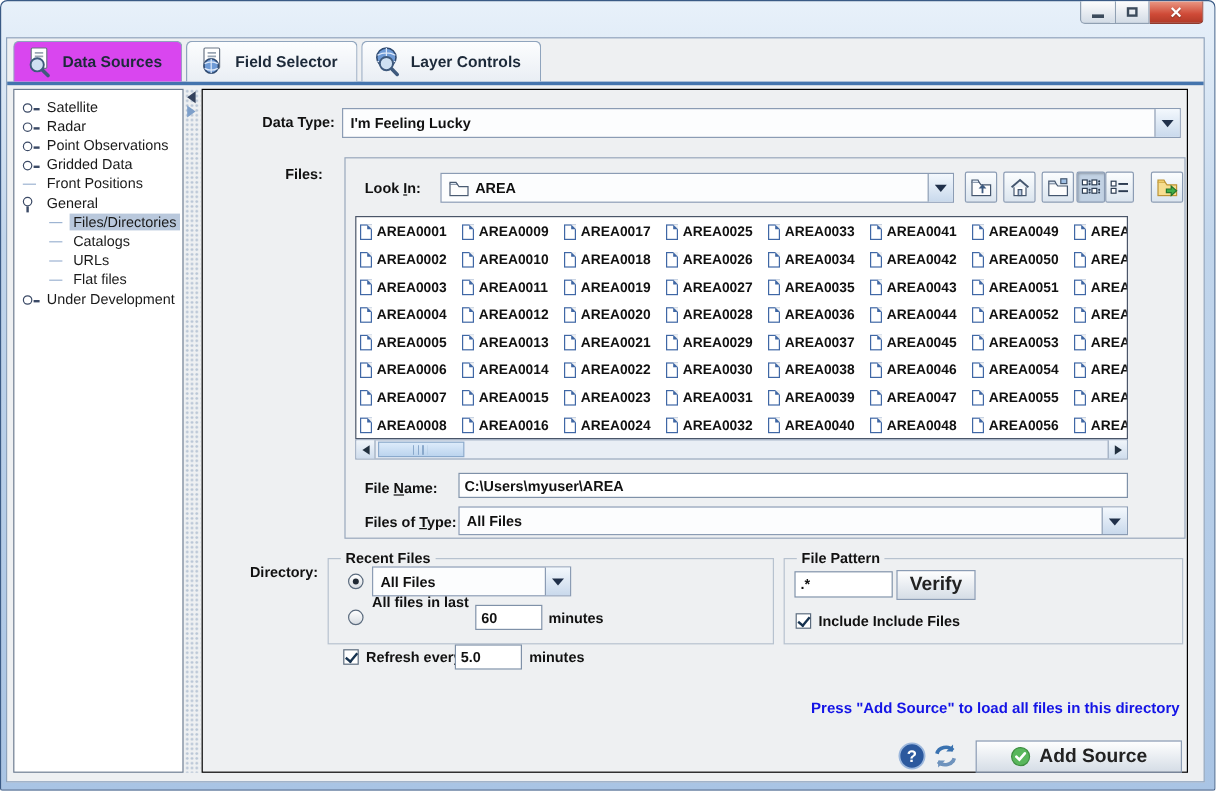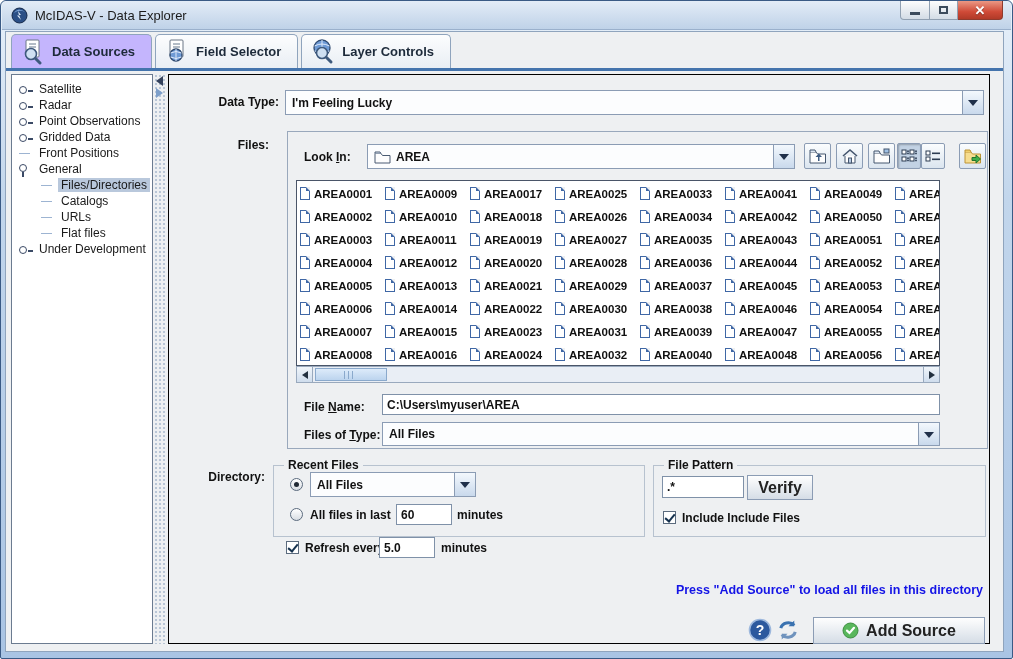--- a/index.html
+++ b/index.html
@@ -17,21 +17,21 @@
   .wbtn.close{width:45px;border-radius:0 0 4px 0;border-color:#8e3b2e;border-left:none;background:linear-gradient(#eb9884,#cf4a37 60%,#b13a28);}
   .glyph-min{width:10px;height:3px;background:#3c4b5c;margin-top:6px;}
   .glyph-max{width:9px;height:8px;border:2px solid #3c4b5c;background:transparent;}
   .glyph-close{color:#fff;font-weight:bold;font-size:13px;text-shadow:0 1px 1px rgba(0,0,0,.4);}
   
   .client{position:absolute;left:4px;right:8px;top:30px;bottom:6px;background:#eef0f2;border:1px solid #8fa4bd;}
   
   .tabbar{position:absolute;top:2px;left:5px;height:34px;display:flex;gap:3px;z-index:2;}
   .tab{display:flex;align-items:center;gap:6px;padding:0 16px 0 8px;border:1px solid #8fa4bd;border-bottom:none;
     border-radius:5px 5px 0 0;background:linear-gradient(#fcfdfe,#e9eef4);font-weight:bold;font-size:13px;color:#1d2a3a;}
-  .tab.active{background:#c4b5fd;}
+  .tab.active{background:#d946ef;}
   .tab-underline{position:absolute;top:36px;left:0;right:0;height:3px;background:#4474ad;}
   .content{position:absolute;top:39px;left:0;right:0;bottom:0;}
   
   .tree-panel{position:absolute;left:5px;top:3px;width:142px;bottom:7px;background:#fff;border:1px solid #6b7b90;
     padding:6px 2px 0 2px;overflow:hidden;}
   .tree-row{display:flex;align-items:center;height:16px;font-size:12px;color:#1a1a1a;white-space:nowrap;}
   .tpad{flex:none;}.tpad.d0{width:4px;}.tpad.d1{width:26px;}
   .thandle{width:15px;height:13px;position:relative;flex:none;margin-right:3px;}
   .thandle.collapsed::before{content:"";position:absolute;left:1px;top:3px;width:6px;height:6px;border:1.5px solid #3b4a66;border-radius:50%;}
   .thandle.collapsed::after{content:"";position:absolute;left:10px;top:7px;width:5px;height:2px;background:#3b4a66;}
@@ -84,28 +84,20 @@
   .btn{border:1px solid #8b9cb4;background:linear-gradient(#fefefe,#d5dde6);font-weight:bold;font-size:16px;color:#222;
     display:flex;align-items:center;justify-content:center;gap:7px;}
   .hint{position:absolute;right:6px;top:508px;font-weight:bold;font-size:12.5px;color:#1414e6;}
   .iconbtn{position:absolute;width:24px;height:24px;background:none;border:none;padding:0;display:flex;align-items:center;justify-content:center;}
 </style>
 </head>
 <body>
 
 <div class="window">
 
-  <div class="titlebar">
-    <svg width="17" height="17" viewBox="0 0 17 17">
-      <circle cx="8.5" cy="8.5" r="7.5" fill="#2b4f86" stroke="#16294a"></circle>
-      <path d="M3 6 Q8 2 14 5 Q12 3 8 2.5 Q4.5 3 3 6Z" fill="#7ea6d8"></path>
-      <path d="M7 4 L10 8 L8 8 L10 13 L6 8.5 L8 8.5 Z" fill="#dce8f5"></path>
-    </svg>
-    <span class="title-text">McIDAS-V - Data Explorer</span>
-  </div>
   <div class="winbtns">
     <div class="wbtn min">
         <span class="glyph-min"></span>
       </div>
     <div class="wbtn max">
         <span class="glyph-max"></span>
       </div>
     <div class="wbtn close">
         <span class="glyph-close">✕</span>
       </div>
@@ -571,21 +563,21 @@
         <div class="lbl" style="left:0;width:96px;top:395px;text-align:right;">Directory:</div>
 
         <div class="groupbox" style="left:104px;top:390px;width:372px;height:72px;">
           <span class="grouptitle">Recent Files</span>
           <span class="radio on" style="left:16px;top:12px;"></span>
           <div class="combo" style="left:36px;top:6px;width:166px;">
             <span class="val">All Files</span>
             <span class="arrow"></span>
           </div>
           <span class="radio" style="left:16px;top:42px;"></span>
-          <div class="lbl" style="left:36px;top:42px;">All files in last</div>
+          <div class="lbl" style="left:36px;top:29px;">All files in last</div>
           <input class="tf" style="left: 122px; top: 38px; width: 56px; height: 21px;" value="60">
           <div class="lbl" style="left:183px;top:42px;">minutes</div>
         </div>
 
         <span class="cb on" style="left:117px;top:466px;"></span>
         <div class="lbl" style="left:136px;top:466px;">Refresh every</div>
         <input class="tf" style="left: 210px; top: 462px; width: 56px; height: 21px;" value="5.0">
         <div class="lbl" style="left:272px;top:466px;">minutes</div>
 
         <div class="groupbox" style="left:484px;top:390px;width:333px;height:72px;">

